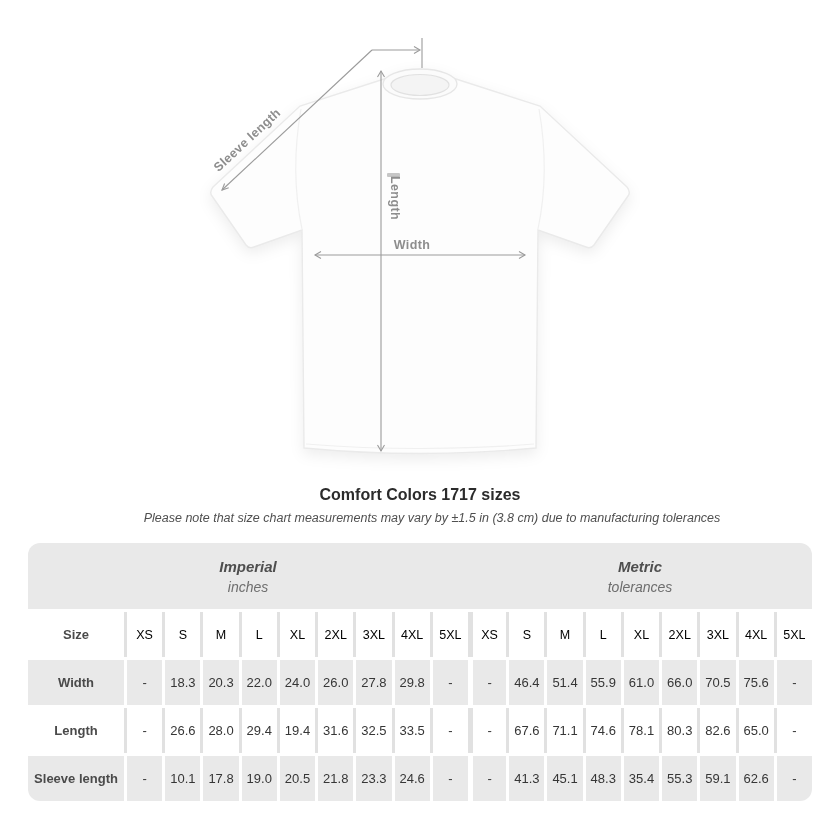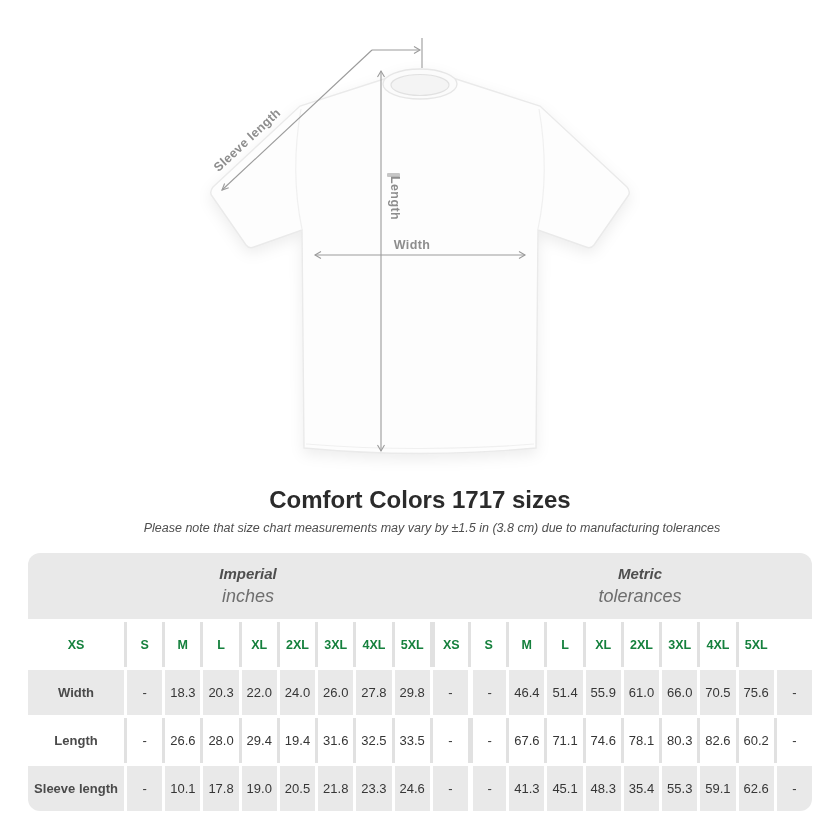--- a/index.html
+++ b/index.html
@@ -19,48 +19,48 @@
   .collar-outer{fill:#fbfbfb;stroke:#e6e6e6;stroke-width:1.3;}
   .collar-inner{fill:#f4f4f4;stroke:#e1e1e1;stroke-width:1.2;}
   .tag{fill:#c6c6c6;}
   .mline{stroke:#9b9b9b;stroke-width:1.1;fill:none;}
   .mlabel{
     fill:#8d8d8d;font-family:"Liberation Sans",sans-serif;
     font-size:12.5px;font-weight:bold;letter-spacing:.4px;
   }
   
   .heading{text-align:center;margin-top:14px;}
-  .title{font-size:24px;font-weight:bold;color:#2b2b2b;margin:0;}
+  .title{font-size:16px;font-weight:bold;color:#2b2b2b;margin:0;}
   .subtitle{font-size:12.5px;font-style:italic;color:#4f4f4f;margin-top:7px;margin-left:24px;}
   
   .size-table{width:784px;margin:18px auto 0 auto;}
   .band{
     display:flex;height:66px;background:#e9e9e9;
     border-radius:12px 12px 0 0;margin-bottom:3px;
   }
   .band .half{display:flex;flex-direction:column;align-items:center;justify-content:center;}
   .half-imperial{width:440px;}
   .half-metric{flex:1;}
   .unit-title{font-size:15px;font-weight:bold;font-style:italic;color:#4e4e4e;}
-  .unit-sub{font-size:18px;font-style:italic;color:#6e6e6e;margin-top:4px;}
+  .unit-sub{font-size:14px;font-style:italic;color:#6e6e6e;margin-top:4px;}
   .row{
     display:grid;grid-template-columns:96px repeat(18,1fr);
     margin-bottom:3px;
   }
   .row .cell{
     display:flex;align-items:center;justify-content:center;
     height:45px;background:#fff;font-size:13px;
     border-left:3px solid transparent;box-sizing:border-box;
   }
   .row .cell:first-child{border-left:none;}
   .r-white .cell{background:#fff;border-left-color:#e1e1e1;}
   .r-gray  .cell{background:#e9e9e9;border-left-color:#fff;}
   .cell.mid{border-left-width:5px;}
   .cell.rowlab{font-weight:bold;color:#4a4a4a;}
-  .cell.szh{font-weight:bold;color:#15803d;font-size:12.5px;}
+  .cell.szh{font-weight:normal;color:#000000;font-size:12.5px;}
   .cell.val{color:#363636;font-size:13px;}
   .r-last .cell:first-child{border-radius:0 0 0 12px;}
   .r-last .cell:last-child{border-radius:0 0 12px 0;}
 </style>
 </head>
 <body>
 
 <div class="diagram">
   <svg width="840" height="472" viewBox="0 0 840 472">
 
@@ -128,20 +128,21 @@
       <div class="unit-title">Imperial</div>
       <div class="unit-sub">inches</div>
     </div>
     <div class="half half-metric">
       <div class="unit-title">Metric</div>
       <div class="unit-sub">tolerances</div>
     </div>
   </div>
 
   <div class="row r-white">
+    <div class="cell rowlab">Size</div>
     <div class="cell szh">XS</div>
     <div class="cell szh">S</div>
     <div class="cell szh">M</div>
     <div class="cell szh">L</div>
     <div class="cell szh">XL</div>
     <div class="cell szh">2XL</div>
     <div class="cell szh">3XL</div>
     <div class="cell szh">4XL</div>
     <div class="cell szh">5XL</div>
     <div class="cell szh mid">XS</div>
@@ -188,21 +189,21 @@
     <div class="cell val">32.5</div>
     <div class="cell val">33.5</div>
     <div class="cell val">-</div>
     <div class="cell val mid">-</div>
     <div class="cell val">67.6</div>
     <div class="cell val">71.1</div>
     <div class="cell val">74.6</div>
     <div class="cell val">78.1</div>
     <div class="cell val">80.3</div>
     <div class="cell val">82.6</div>
-    <div class="cell val">60.2</div>
+    <div class="cell val">65.0</div>
     <div class="cell val">-</div>
   </div>
 
   <div class="row r-gray r-last">
     <div class="cell rowlab">Sleeve length</div>
     <div class="cell val">-</div>
     <div class="cell val">10.1</div>
     <div class="cell val">17.8</div>
     <div class="cell val">19.0</div>
     <div class="cell val">20.5</div>

